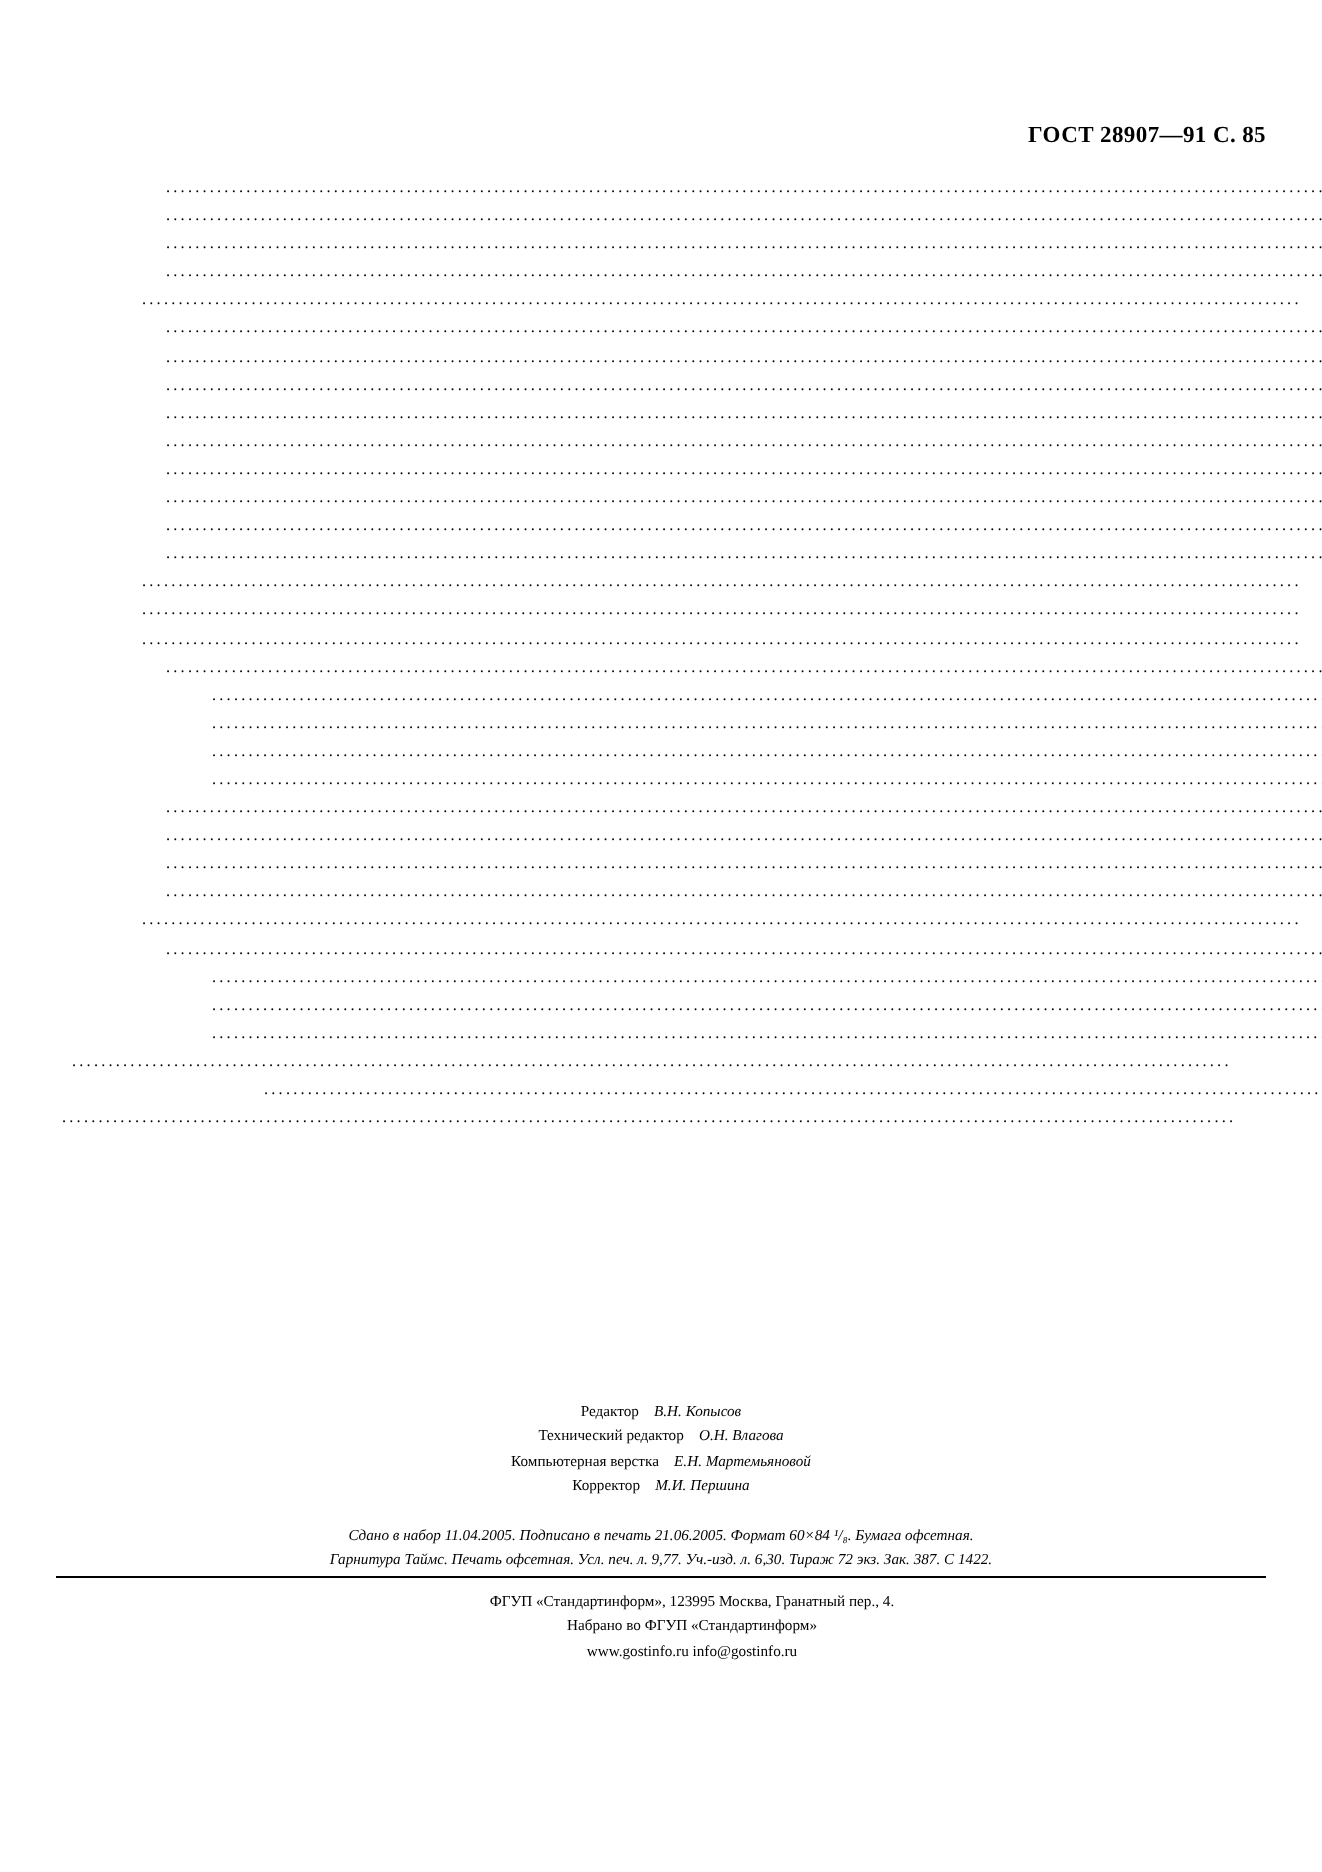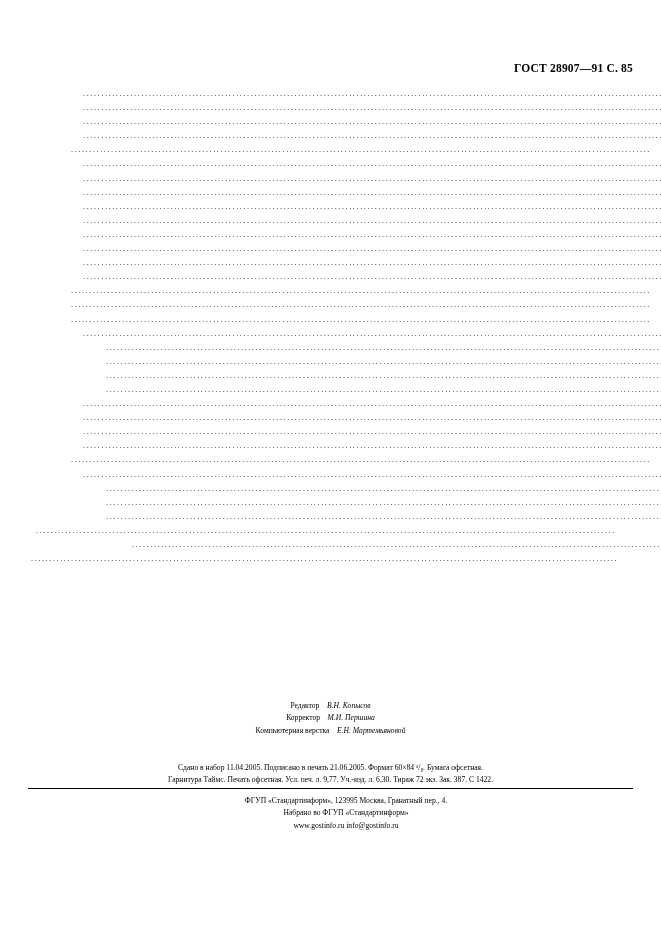--- a/index.html
+++ b/index.html
@@ -89,21 +89,21 @@
     position: absolute;
     left: 0;
     right: 0;
     text-align: center;
     font-size: 7.6px;
     line-height: 12.4px;
   }
   .colophon .it { font-style: italic; text-align: right; }
   #editors { top: 700px; }
   #printinfo { top: 762px; }
-  #printinfo .line { white-space: nowrap; }
+  #printinfo .line { white-space: nowrap; font-style: italic; }
   .rule {
     position: absolute;
     left: 28px;
     right: 28px;
     top: 788px;
     border-top: 1px solid #000;
     height: 0;
   }
   #publisher { top: 795px; margin-left: 31px; }
   #publisher .line { white-space: nowrap; }
@@ -319,22 +319,23 @@
       </div>
       <div class="toc-row appendix-row">
         <span class="toc-num"></span>
         <span class="toc-dots">........................................................................................................................................................................................................</span>
         <span class="toc-page"></span>
       </div>
     </div>
 
   <div class="colophon" id="editors">
       <div><span>Редактор</span>  <span class="it">В.Н. Копысов</span></div>
+      <div><span>Технический редактор</span>  <span class="it">О.Н. Влагова</span></div>
+      <div><span>Компьютерная верстка</span>  <span class="it">Е.Н. Мартемьяновой</span></div>
       <div><span>Корректор</span>  <span class="it">М.И. Першина</span></div>
-      <div><span>Компьютерная верстка</span>  <span class="it">Е.Н. Мартемьяновой</span></div>
     </div>
 
   <div class="colophon" id="printinfo">
       <div class="line">Сдано в набор 11.04.2005.    Подписано в печать 21.06.2005.    Формат 60×84 ¹/₈.  Бумага офсетная.</div>
       <div class="line">Гарнитура Таймс. Печать офсетная. Усл. печ. л. 9,77.  Уч.-изд. л. 6,30. Тираж 72 экз.  Зак. 387. С 1422.</div>
     </div>
 
   <div class="rule"></div>
 
   <div class="colophon" id="publisher">

